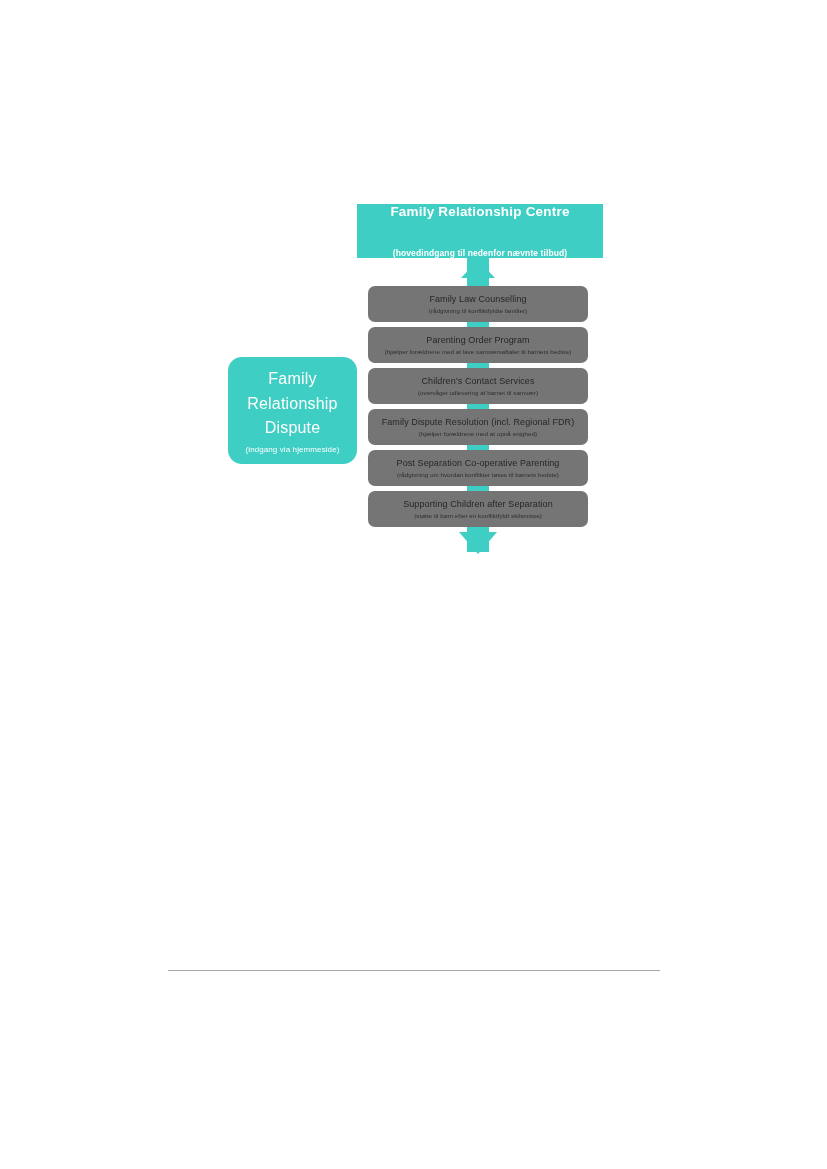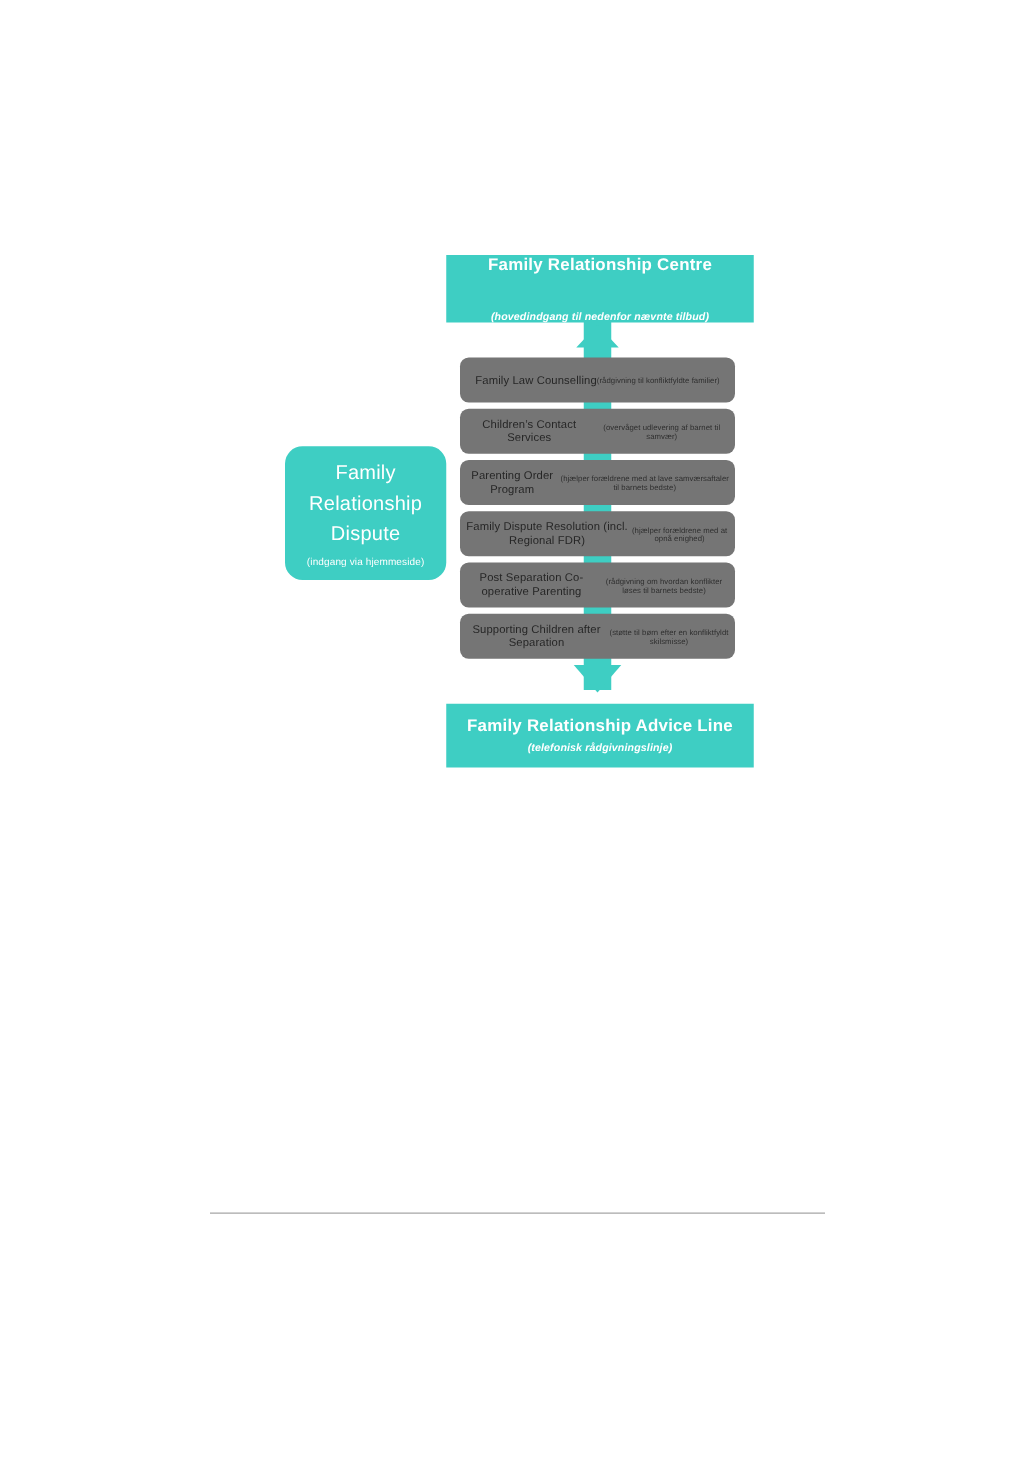--- a/index.html
+++ b/index.html
@@ -56,21 +56,20 @@
   .teal-banner .title {
     font-size: 13.5px;
     font-weight: bold;
     letter-spacing: 0.2px;
     margin-bottom: 3px;
   }
   .teal-banner .subtitle {
     font-size: 8.5px;
     font-weight: bold;
     letter-spacing: 0.1px;
-    font-style: italic;
   }
 
   #banner-top {
     left: 357px;
     top: 204px;
     width: 246px;
     height: 54px;
     gap: 24px;
   }
   #banner-bottom {
@@ -117,21 +116,21 @@
   }
   .grey-box {
     position: relative;
     width: 220px;
     height: 36px;
     background: #757575;
     border-radius: 7px;
     margin-bottom: 5px;
     color: #1b1b1b;
     display: flex;
-    flex-direction: row;
+    flex-direction: column;
     align-items: center;
     justify-content: center;
     text-align: center;
     box-sizing: border-box;
     padding: 12px 4px;
   }
   .grey-box .title {
     font-size: 9px;
     line-height: 1.2;
     color: #262626;
@@ -199,49 +198,45 @@
     </div>
 
     <div class="grey-stack">
 
       <div class="grey-box">
         <div class="title">Family Law Counselling</div>
         <div class="subtitle">(rådgivning til konfliktfyldte familier)</div>
       </div>
 
       <div class="grey-box">
+        <div class="title">Parenting Order Program</div>
+        <div class="subtitle">(hjælper forældrene med at lave samværsaftaler til barnets bedste)</div>
+      </div>
+
+      <div class="grey-box">
         <div class="title">Children’s Contact Services</div>
         <div class="subtitle">(overvåget udlevering af barnet til samvær)</div>
       </div>
 
       <div class="grey-box">
-        <div class="title">Parenting Order Program</div>
-        <div class="subtitle">(hjælper forældrene med at lave samværsaftaler til barnets bedste)</div>
-      </div>
-
-      <div class="grey-box">
         <div class="title">Family Dispute Resolution (incl. Regional FDR)</div>
         <div class="subtitle">(hjælper forældrene med at opnå enighed)</div>
       </div>
 
       <div class="grey-box">
         <div class="title">Post Separation Co-operative Parenting</div>
         <div class="subtitle">(rådgivning om hvordan konflikter løses til barnets bedste)</div>
       </div>
 
       <div class="grey-box">
         <div class="title">Supporting Children after Separation</div>
         <div class="subtitle">(støtte til børn efter en konfliktfyldt skilsmisse)</div>
       </div>
 
     </div>
 
     <div class="arrow" id="arrow-down"></div>
 
-    <div class="teal-banner" id="banner-bottom">
-      <div class="title">Family Relationship Advice Line</div>
-      <div class="subtitle">(telefonisk rådgivningslinje)</div>
-    </div>
 
     <div id="footer-rule"></div>
 
   </div>
 </div>
 
 </body></html>

